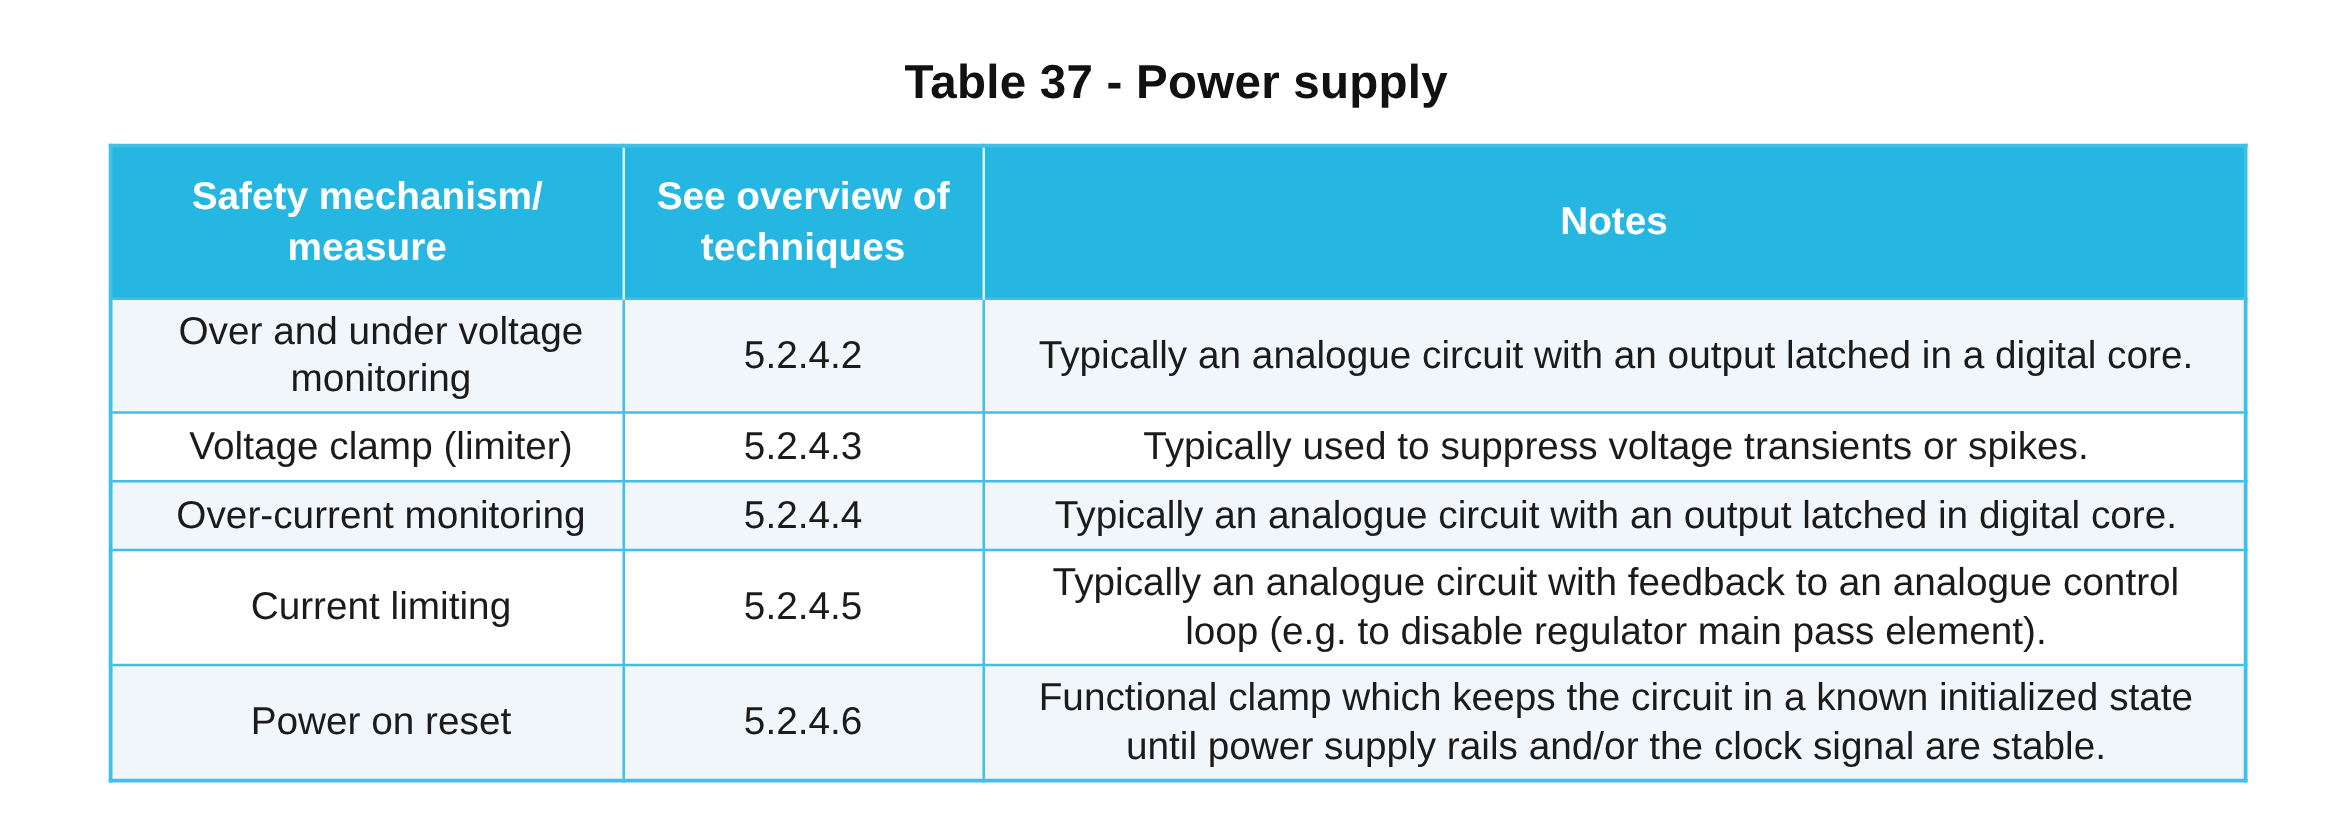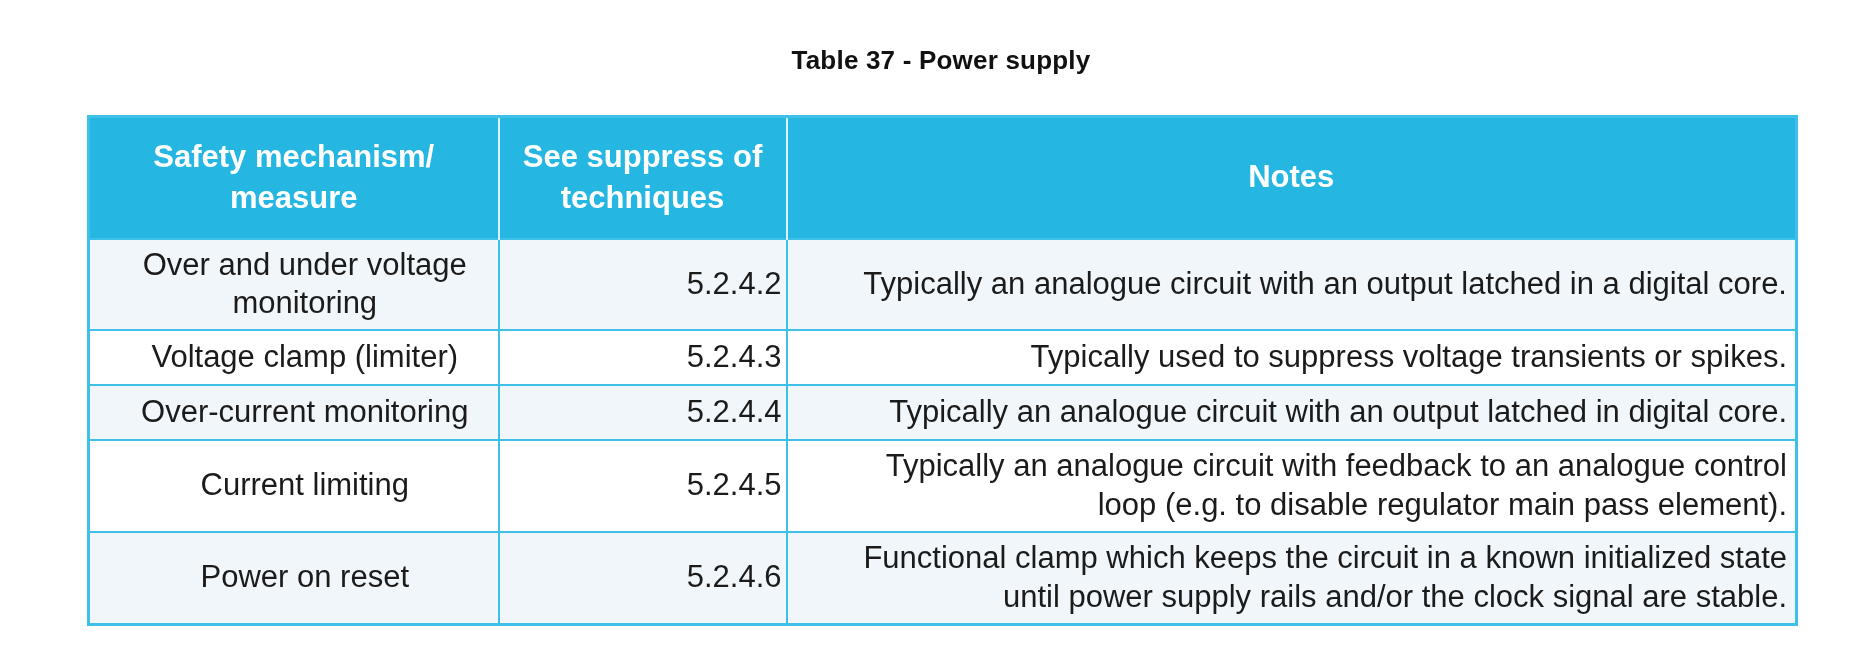--- a/index.html
+++ b/index.html
@@ -10,21 +10,21 @@
     background: var(--page-bg, #ffffff);
     font-family: "Liberation Sans", sans-serif;
     overflow: hidden;
   }
   .doc-title {
     position: absolute;
     top: 45px;
     left: 87px;
     width: 1708px;
     text-align: center;
-    font-size: 26px;
+    font-size: 38px;
     font-weight: bold;
     color: var(--title-text, #111111);
     letter-spacing: 0.2px;
   }
   table.data-table {
     position: absolute;
     left: 87px;
     top: 115px;
     width: 1708px;
     border-collapse: collapse;
@@ -58,41 +58,41 @@
     white-space: pre-line;
   }
   tbody tr.h85 { height: 85px; }
   tbody tr.h55 { height: 55px; }
   tbody tr.h92 { height: 67px; padding-left: 27px; }
   tbody tr.h93 { height: 93px; }
   tbody tr.alt { background: var(--row-alt-bg, #f1f6fa); }
   tbody tr.plain { background: var(--row-bg, #ffffff); }
 
   td.cell-mech  { text-align: center;   padding: 6px 10px 6px 32px; }
-  td.cell-tech  { text-align: right; padding: 6px 4px; }
-  td.cell-notes { text-align: right;   padding: 6px 8px 6px 11px; }
+  td.cell-tech  { text-align: center; padding: 6px 4px; }
+  td.cell-notes { text-align: center;   padding: 6px 8px 6px 11px; }
 </style>
 </head>
 <body>
 
 <div class="stage">
 
   <div class="doc-title">Table 37 - Power supply</div>
 
   <table class="data-table">
     <colgroup>
       <col class="c-mech">
       <col class="c-tech">
       <col class="c-notes">
     </colgroup>
     <thead>
       <tr>
         <th>Safety mechanism/
 measure</th>
-        <th>See suppress of
+        <th>See overview of
 techniques</th>
         <th>Notes</th>
       </tr>
     </thead>
     <tbody>
       <tr class="alt h85">
         <td class="cell-mech">Over and under voltage
 monitoring</td>
         <td class="cell-tech">5.2.4.2</td>
         <td class="cell-notes">Typically an analogue circuit with an output latched in a digital core.</td>

